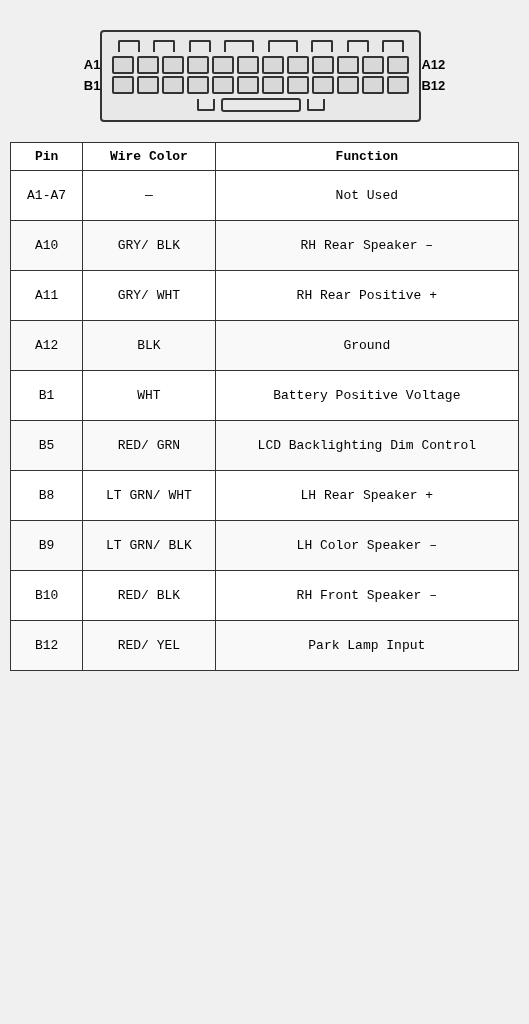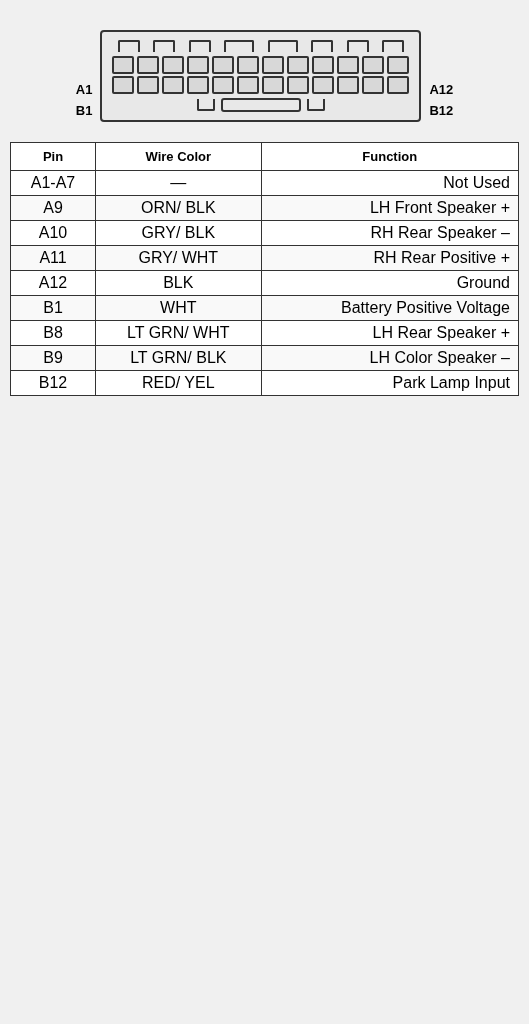--- a/index.html
+++ b/index.html
@@ -18,22 +18,21 @@
     .connector-diagram {
       width: 400px;
       margin: 10px auto 20px auto;
       display: flex;
       flex-direction: column;
       align-items: center;
     }
 
     .connector-wrapper {
       display: flex;
-      align-items: flex-end;
-      gap: 8px;
+      align-items: center;
     }
 
     .connector-labels-left {
       display: flex;
       flex-direction: column;
       font-size: 13px;
       font-weight: bold;
       line-height: 1.6;
     }
 
@@ -109,48 +108,49 @@
       width: 80px;
       height: 14px;
       border: 2px solid #333;
       background: #e8e8e8;
       border-radius: 3px;
     }
 
     .table-container {
       width: 100%;
       max-width: 509px;
+      font-family: Liberation Mono, monospace;
     }
 
     table {
       width: 100%;
       border-collapse: collapse;
       background: white;
       border: 1.5px solid #333;
     }
 
     th {
       background: white;
       border: 1.5px solid #333;
       padding: 6px 8px;
       text-align: center;
       font-weight: bold;
       font-size: 13px;
     }
 
     td {
       border: 1.5px solid #333;
-      padding: 3px 8px;
+      padding: 17px 8px;
       text-align: center;
-      font-size: 16px;
+      font-size: 13px;
       vertical-align: middle;
     }
 
     td:last-child {
-      text-align: right;
+      text-align: center;
     }
 
     tr:nth-child(even) {
       background: #f9f9f9;
     }
   </style>
 </head>
 <body>
 
 <div class="connector-diagram">
@@ -226,54 +226,59 @@
         <th>Function</th>
       </tr>
     </thead>
     <tbody id="table-body">
     <tr>
           <td>A1-A7</td>
           <td>—</td>
           <td>Not Used</td>
         </tr>
         <tr>
-          <td>A9</td>
-          <td>ORN/ BLK</td>
-          <td>LH Front Speaker +</td>
-        </tr>
-        <tr>
           <td>A10</td>
           <td>GRY/ BLK</td>
           <td>RH Rear Speaker –</td>
         </tr>
         <tr>
           <td>A11</td>
           <td>GRY/ WHT</td>
           <td>RH Rear Positive +</td>
         </tr>
         <tr>
           <td>A12</td>
           <td>BLK</td>
           <td>Ground</td>
         </tr>
         <tr>
           <td>B1</td>
           <td>WHT</td>
           <td>Battery Positive Voltage</td>
         </tr>
         <tr>
+          <td>B5</td>
+          <td>RED/ GRN</td>
+          <td>LCD Backlighting Dim Control</td>
+        </tr>
+        <tr>
           <td>B8</td>
           <td>LT GRN/ WHT</td>
           <td>LH Rear Speaker +</td>
         </tr>
         <tr>
           <td>B9</td>
           <td>LT GRN/ BLK</td>
           <td>LH Color Speaker –</td>
         </tr>
         <tr>
+          <td>B10</td>
+          <td>RED/ BLK</td>
+          <td>RH Front Speaker –</td>
+        </tr>
+        <tr>
           <td>B12</td>
           <td>RED/ YEL</td>
           <td>Park Lamp Input</td>
         </tr>
       </tbody>
   </table>
 </div>
 
 </body></html>

